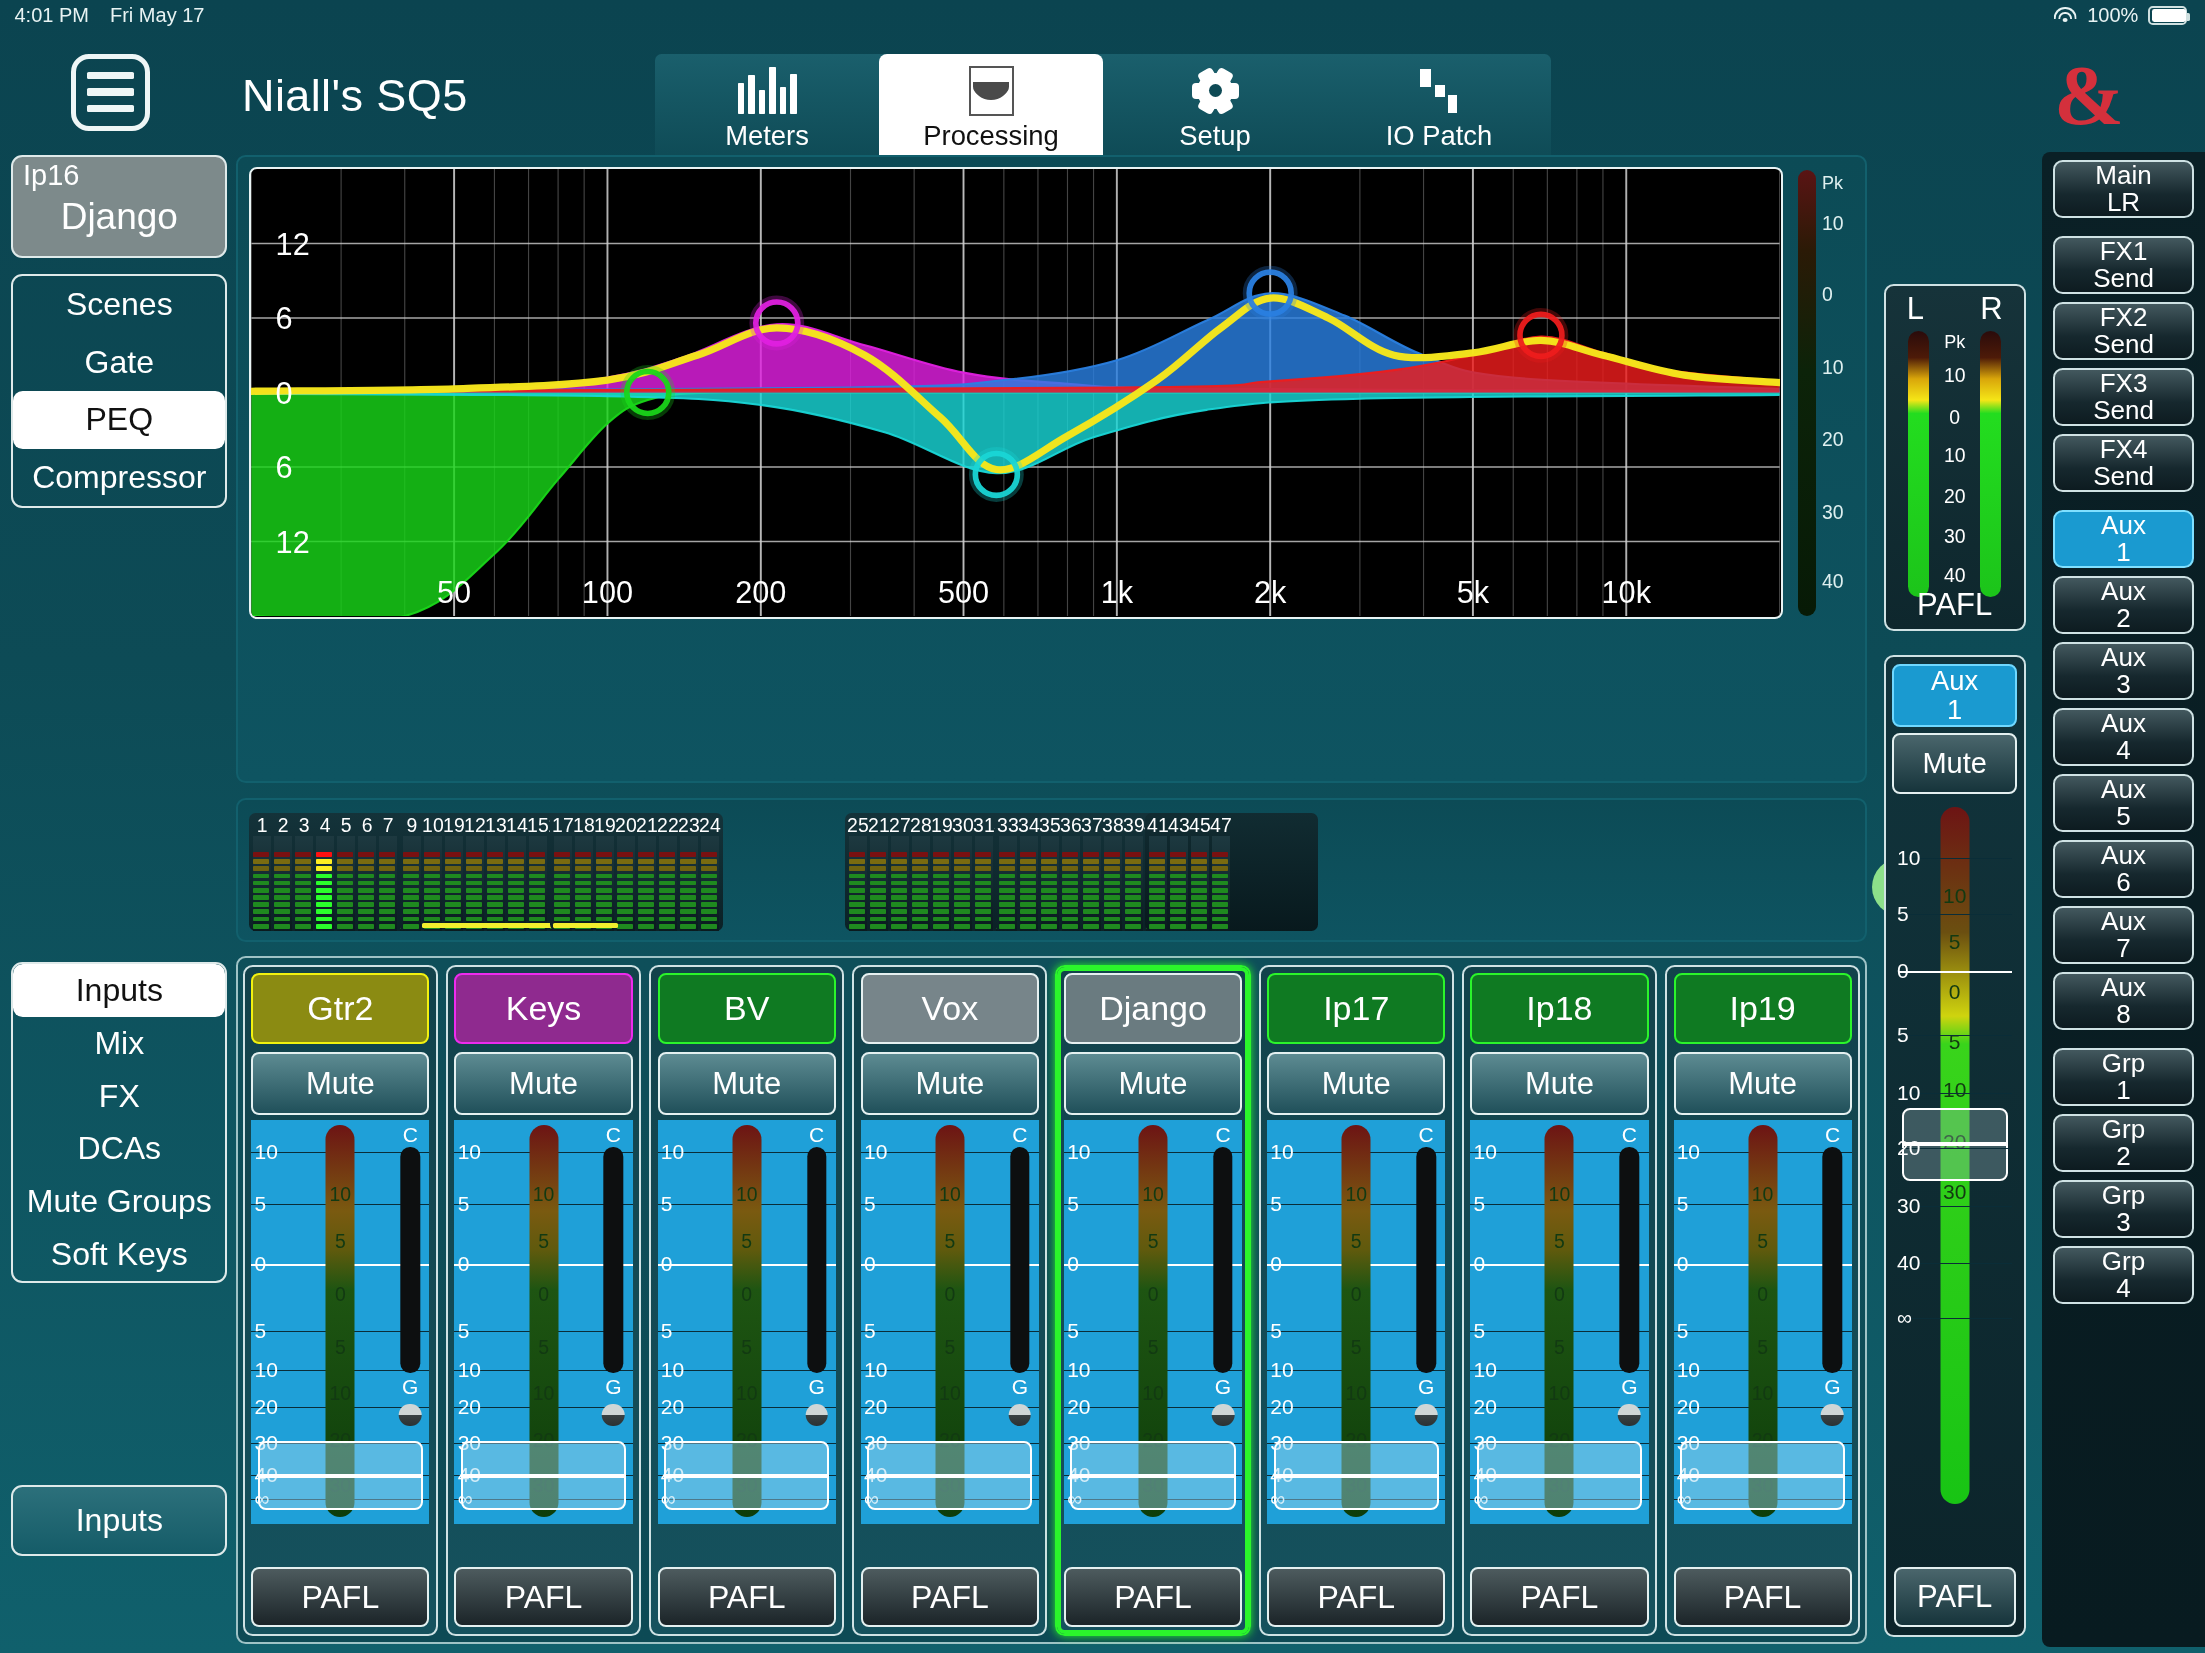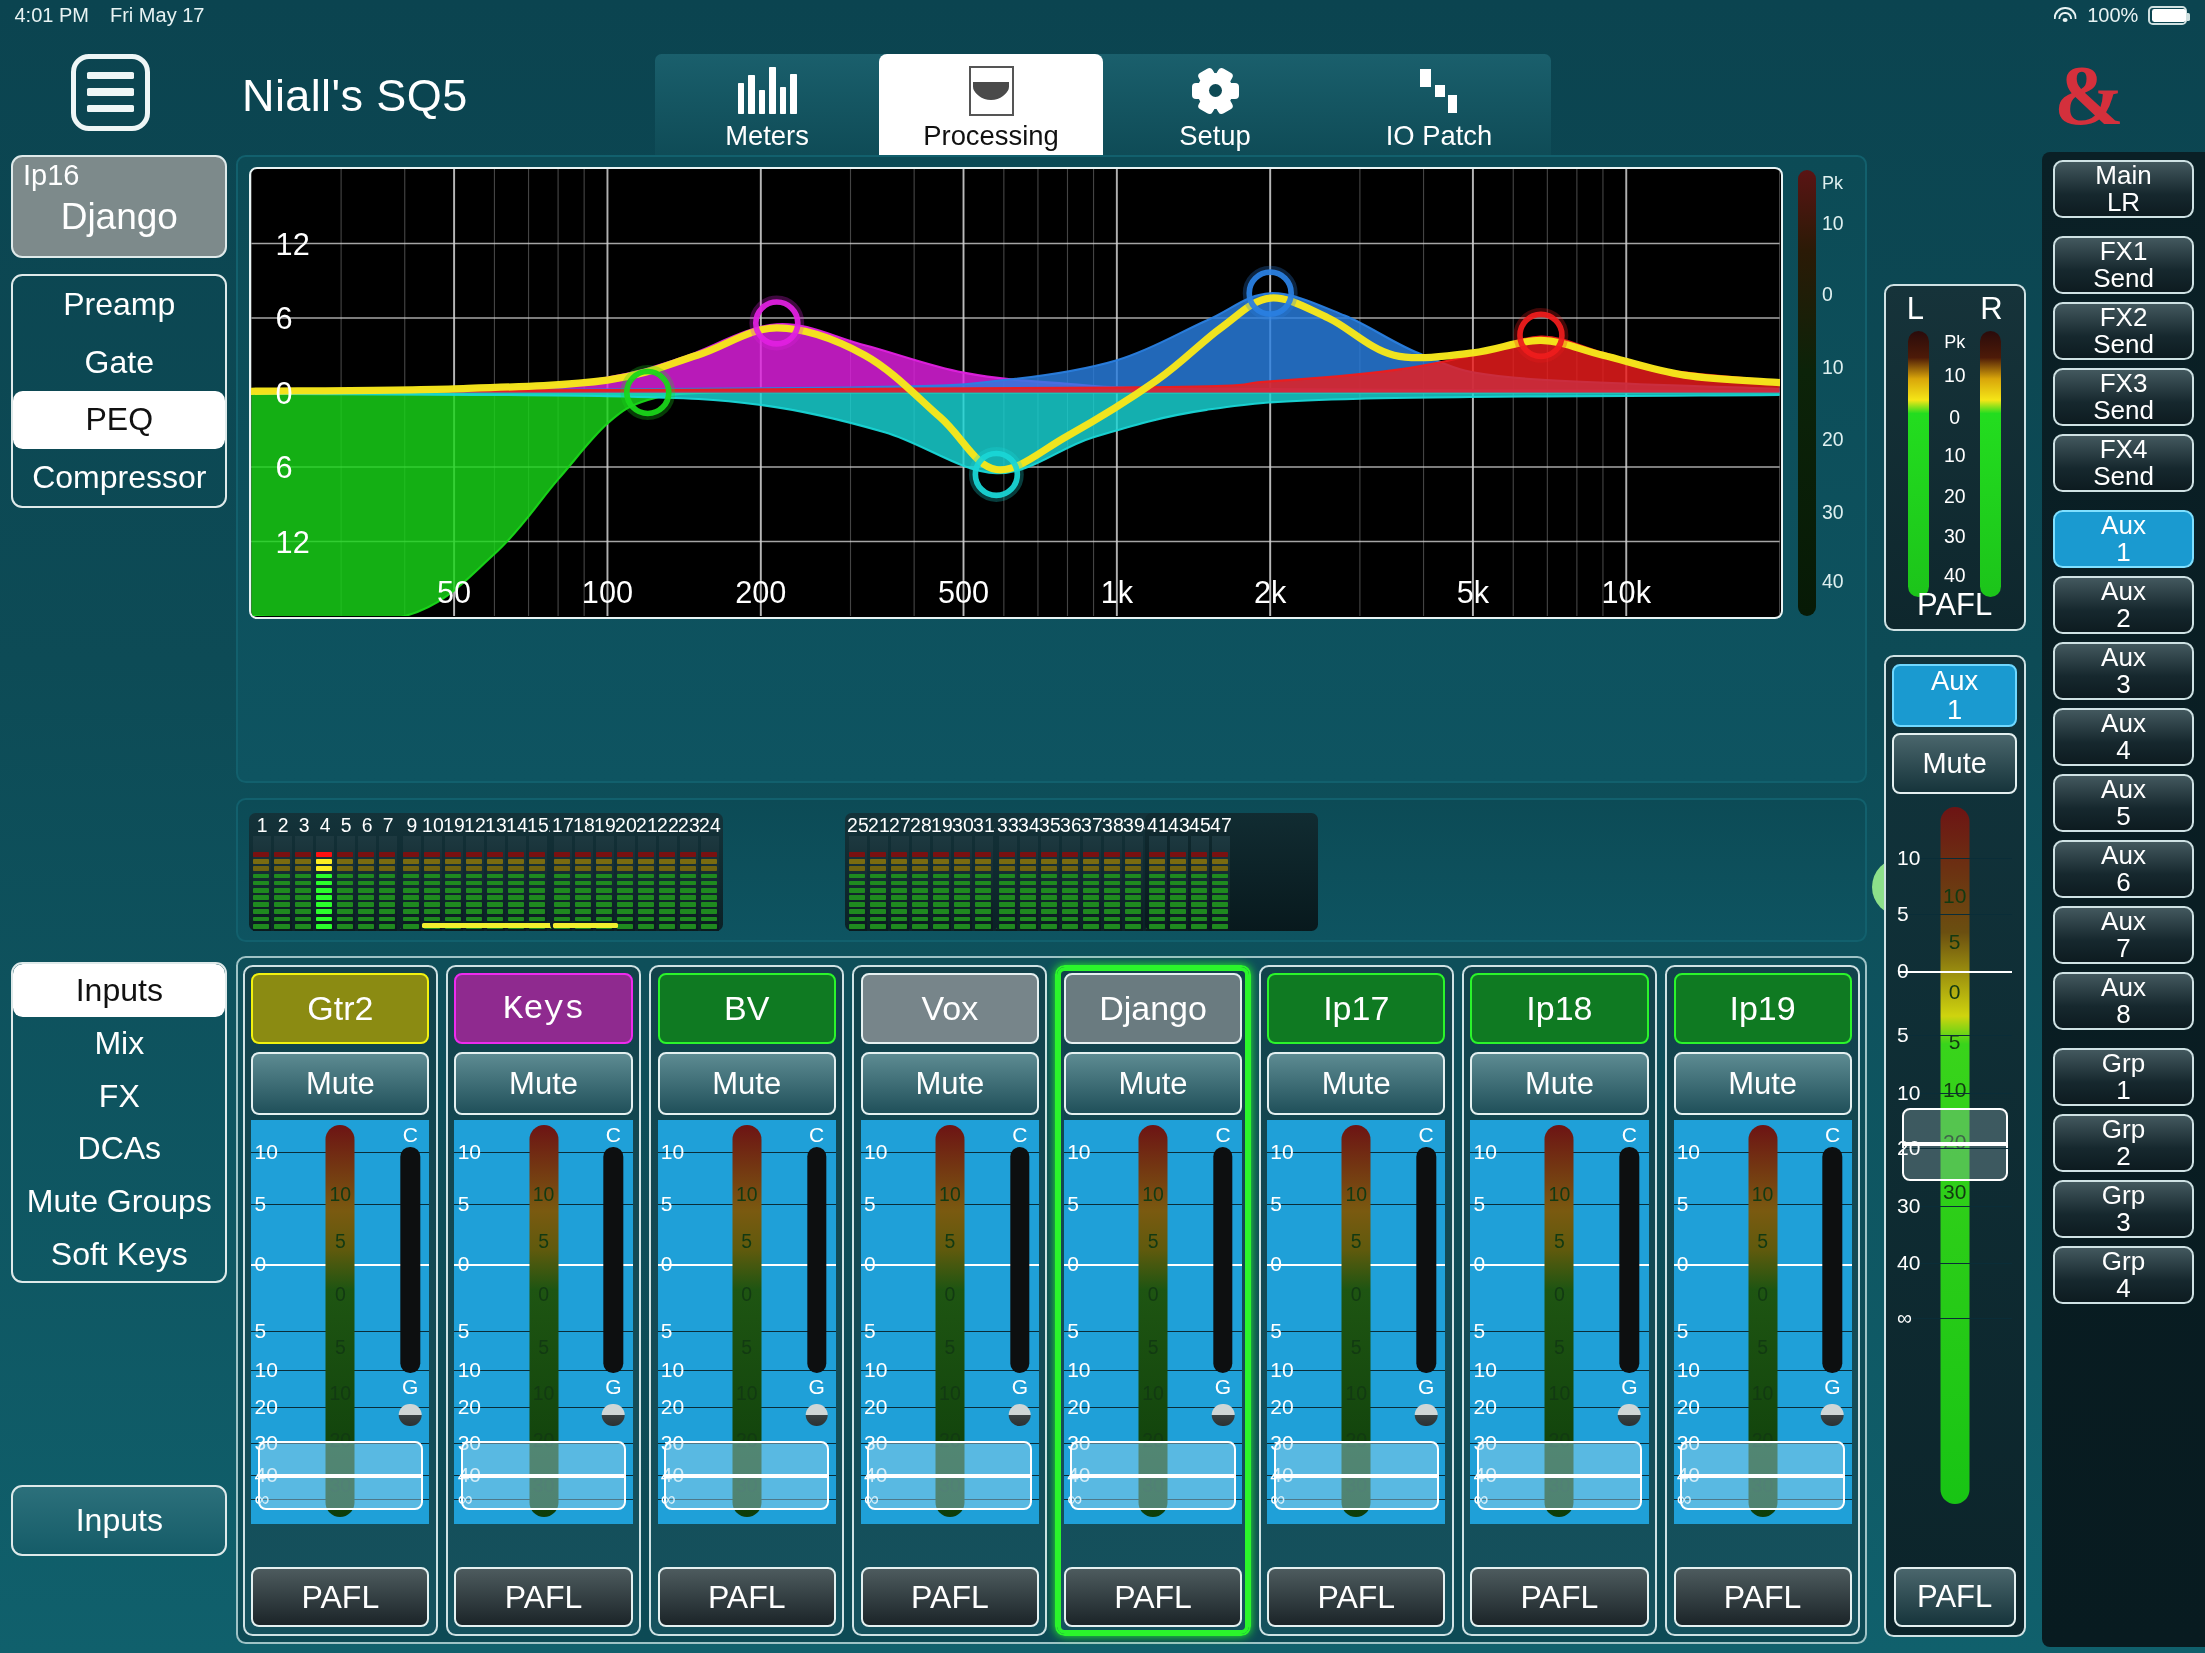--- a/index.html
+++ b/index.html
@@ -343,21 +343,21 @@
 
   <div id="ampersand">&amp;</div>
 </div>
 
 <div id="chan-card">
   <div class="cid">Ip16</div>
   <div class="cname">Django</div>
 </div>
 
 <div id="proc-list">
-  <div class="proc-item">Preamp</div>
+  <div class="proc-item">Scenes</div>
   <div class="proc-item">Gate</div>
   <div class="proc-item active">PEQ</div>
   <div class="proc-item">Compressor</div>
 </div>
 
 <div id="bank-list">
   <div class="bank-item active">Inputs</div>
   <div class="bank-item">Mix</div>
   <div class="bank-item">FX</div>
   <div class="bank-item">DCAs</div>
@@ -1233,21 +1233,21 @@
         <div class="pan-col">
           <span class="c">C</span>
           <span class="pan-track"></span>
           <span class="g">G</span>
           <span class="pan-knob"></span>
         </div>
       </div>
       <div class="strip-pafl">PAFL</div>
     </div>
     <div class="strip">
-      <div class="strip-name" style="background: rgb(143, 42, 143); border: 2.4px solid rgb(238, 43, 238); font-family: Liberation Mono, monospace;">Keys</div>
+      <div class="strip-name" style="background: rgb(143, 42, 143); border: 2.4px solid rgb(238, 43, 238);">Keys</div>
       <div class="strip-mute">Mute</div>
       <div class="fader-area">
         <div class="fader-scale">
           <div class="tick" style="top: 32px;"></div>
           <div class="lbl" style="top: 32px;">10</div>
           <div class="tick" style="top: 84px;"></div>
           <div class="lbl" style="top: 84px;">5</div>
           <div class="tick zero" style="top: 144px;"></div>
           <div class="lbl" style="top: 144px;">0</div>
           <div class="tick" style="top: 211px;"></div>

